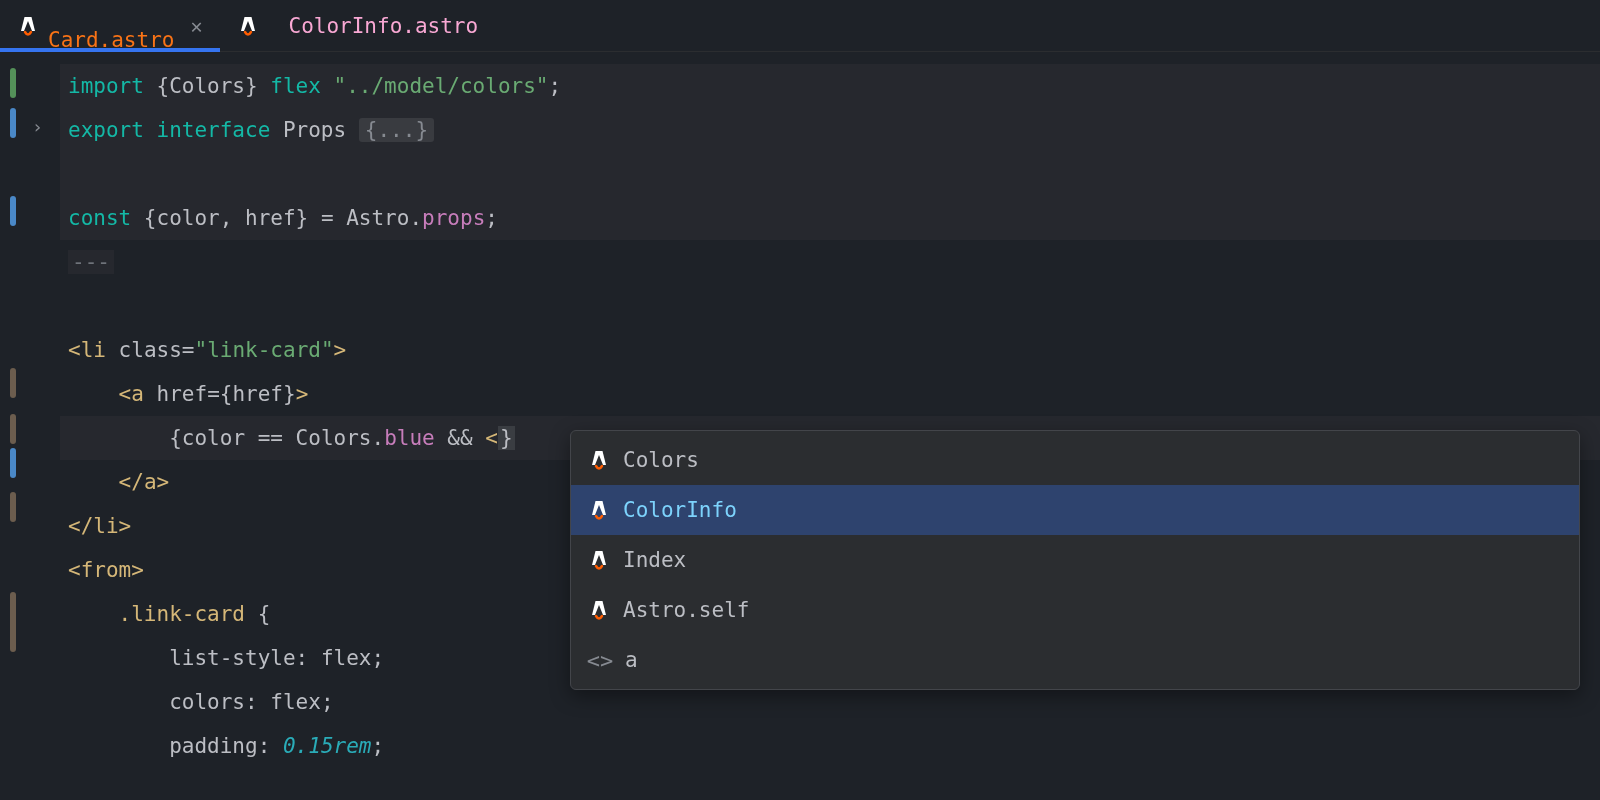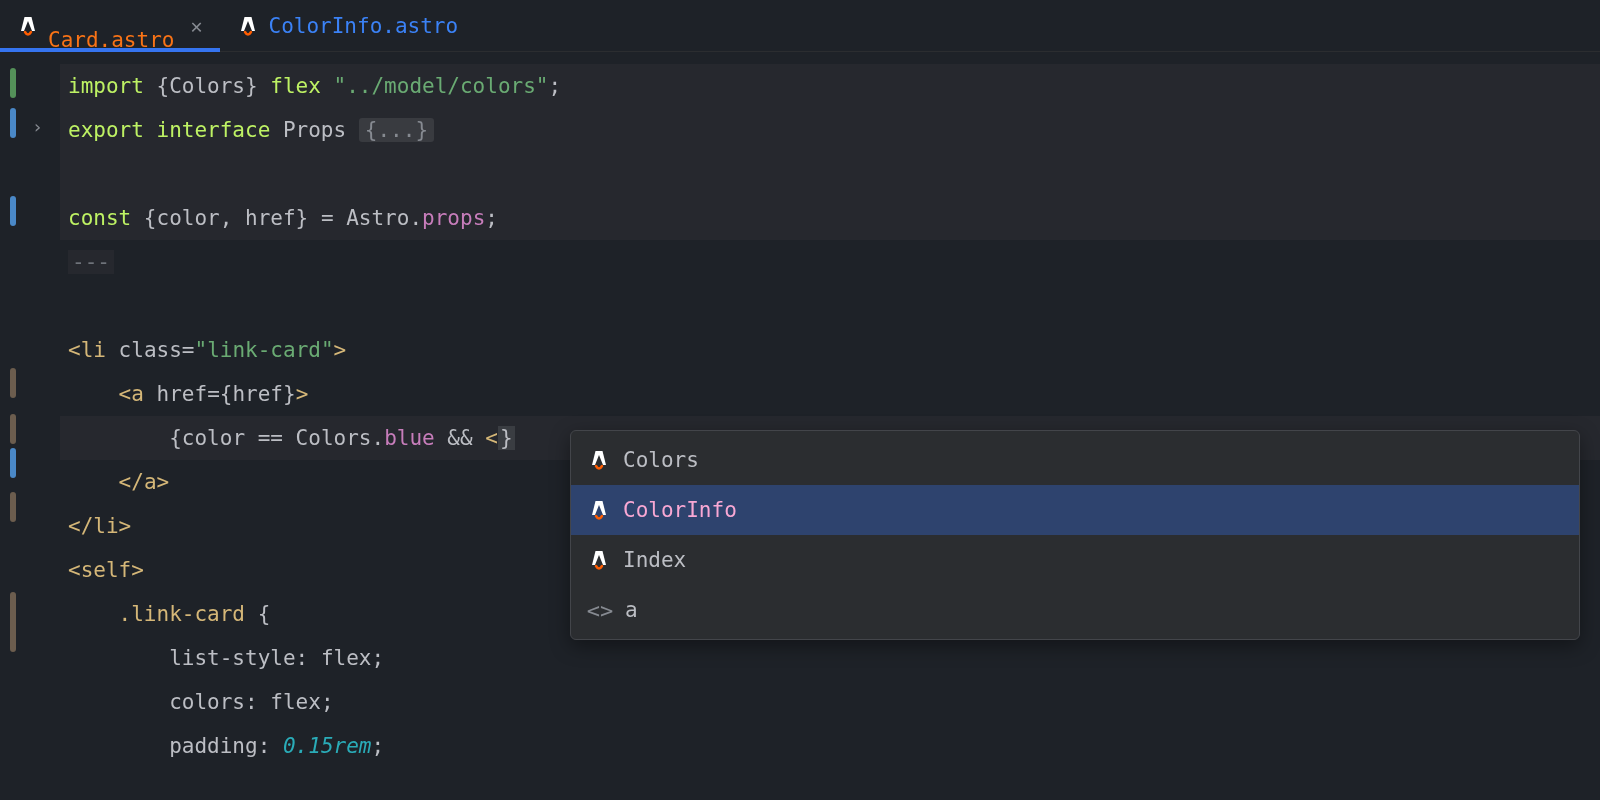--- a/index.html
+++ b/index.html
@@ -33,21 +33,21 @@
       content: '';
       position: absolute;
       bottom: -1px;
       left: 0;
       right: 0;
       height: 4px;
       background: #3574f0;
     }
     .tab-label { color: #a9b7c6; font-size: 21px; }
     .tab.active .tab-label { color: #f97316; margin-top: 28px; }
-    .tab.inactive .tab-label { color: #3b82f6; }
+    .tab.inactive .tab-label { color: #f9a8d4; margin-left: 20px; }
     .tab-close {
       color: #868a91;
       font-size: 20px;
       margin-left: 6px;
       cursor: pointer;
     }
     .astro-icon {
       width: 20px;
       height: 22px;
       position: relative;
@@ -89,21 +89,21 @@
     }
     .line {
       height: 44px;
       display: flex;
       align-items: center;
       white-space: pre;
       padding-left: 8px;
     }
     .line.hl-light { background: #26282e; }
     .line.hl-current { background: #26282e; }
-    .tok-kw { color: #bef264; }
+    .tok-kw { color: #14b8a6; }
     .tok-default { color: #bcbec4; }
     .tok-string { color: #6aab73; }
     .tok-punct { color: #bcbec4; }
     .tok-purple { color: #c77dbb; }
     .tok-tag { color: #d5b778; }
     .tok-num { color: #2aacb8; font-style: italic; }
     .tok-fold { 
       background: #393b40; 
       color: #868a91; 
       padding: 0 6px;
@@ -129,21 +129,21 @@
     .popup-item {
       display: flex;
       align-items: center;
       height: 50px;
       padding: 0 18px;
       gap: 14px;
       cursor: pointer;
     }
     .popup-item.selected { background: #2e436e; }
     .popup-item-label { color: #bcbec4; font-size: 21px; }
-    .popup-item.selected .popup-item-label { color: #f9a8d4; }
+    .popup-item.selected .popup-item-label { color: #7dd3fc; }
     .tag-icon {
       width: 22px;
       height: 22px;
       display: flex;
       align-items: center;
       justify-content: center;
       color: #868a91;
       font-size: 22px;
     }
   </style>
@@ -192,21 +192,21 @@
     <div class="line hl-light"><span class="tok-kw">export</span><span class="tok-kw"> interface</span><span class="tok-default"> Props </span><span class="tok-fold">{...}</span></div>
     <div class="line hl-light"></div>
     <div class="line hl-light"><span class="tok-kw">const</span><span class="tok-default"> {</span><span class="tok-default">color</span><span class="tok-default">, </span><span class="tok-default">href</span><span class="tok-default">} = </span><span class="tok-default">Astro</span><span class="tok-default">.</span><span class="tok-purple">props</span><span class="tok-punct">;</span></div>
     <div class="line"><span style="background:#26282e;padding:0 4px;" class="tok-delim">---</span></div>
     <div class="line"></div>
     <div class="line"><span class="tok-tag">&lt;</span><span class="tok-tag">li</span><span> </span><span class="tok-default">class</span><span class="tok-default">=</span><span class="tok-string">"link-card"</span><span class="tok-tag">&gt;</span></div>
     <div class="line"><span>    </span><span class="tok-tag">&lt;</span><span class="tok-tag">a</span><span> </span><span class="tok-default">href</span><span class="tok-default">=</span><span class="tok-default">{</span><span class="tok-default">href</span><span class="tok-default">}</span><span class="tok-tag">&gt;</span></div>
     <div class="line hl-current"><span>        </span><span class="tok-default">{</span><span class="tok-default">color</span><span class="tok-default"> == </span><span class="tok-default">Colors</span><span class="tok-default">.</span><span class="tok-purple">blue</span><span class="tok-default"> &amp;&amp; </span><span class="tok-tag">&lt;</span><span class="tok-default cursor-box">}</span></div>
     <div class="line"><span>    </span><span class="tok-tag">&lt;/</span><span class="tok-tag">a</span><span class="tok-tag">&gt;</span></div>
     <div class="line"><span class="tok-tag">&lt;/</span><span class="tok-tag">li</span><span class="tok-tag">&gt;</span></div>
-    <div class="line"><span class="tok-tag">&lt;</span><span class="tok-tag">self</span><span class="tok-tag">&gt;</span></div>
+    <div class="line"><span class="tok-tag">&lt;</span><span class="tok-tag">from</span><span class="tok-tag">&gt;</span></div>
     <div class="line"><span>    </span><span class="tok-tag">.link-card</span><span> </span><span class="tok-default">{</span></div>
     <div class="line"><span>        </span><span class="tok-default">list-style</span><span class="tok-default">: </span><span class="tok-default">flex</span><span class="tok-punct">;</span></div>
     <div class="line"><span>        </span><span class="tok-default">colors</span><span class="tok-default">: </span><span class="tok-default">flex</span><span class="tok-punct">;</span></div>
     <div class="line"><span>        </span><span class="tok-default">padding</span><span class="tok-default">: </span><span class="tok-num">0.15rem</span><span class="tok-punct">;</span></div>
   </div>
 </div>
 
 <div class="popup">
   <div class="popup-item">
     <span class="astro-icon">
@@ -229,16 +229,25 @@
   <div class="popup-item">
     <span class="astro-icon">
         <svg width="20" height="22" viewBox="0 0 20 22">
           <path d="M6.5 2 L13.5 2 L17 16 L14 16 L10 6 L6 16 L3 16 Z" fill="#ffffff"></path>
           <path d="M7 17 Q10 22 13 17" fill="none" stroke="#ff5d01" stroke-width="2.5" stroke-linecap="round"></path>
         </svg>
       </span>
     <span class="popup-item-label">Index</span>
   </div>
   <div class="popup-item">
+    <span class="astro-icon">
+        <svg width="20" height="22" viewBox="0 0 20 22">
+          <path d="M6.5 2 L13.5 2 L17 16 L14 16 L10 6 L6 16 L3 16 Z" fill="#ffffff"></path>
+          <path d="M7 17 Q10 22 13 17" fill="none" stroke="#ff5d01" stroke-width="2.5" stroke-linecap="round"></path>
+        </svg>
+      </span>
+    <span class="popup-item-label">Astro.self</span>
+  </div>
+  <div class="popup-item">
     <span class="tag-icon">&lt;&gt;</span>
     <span class="popup-item-label">a</span>
   </div>
 </div>
 
 </body></html>

